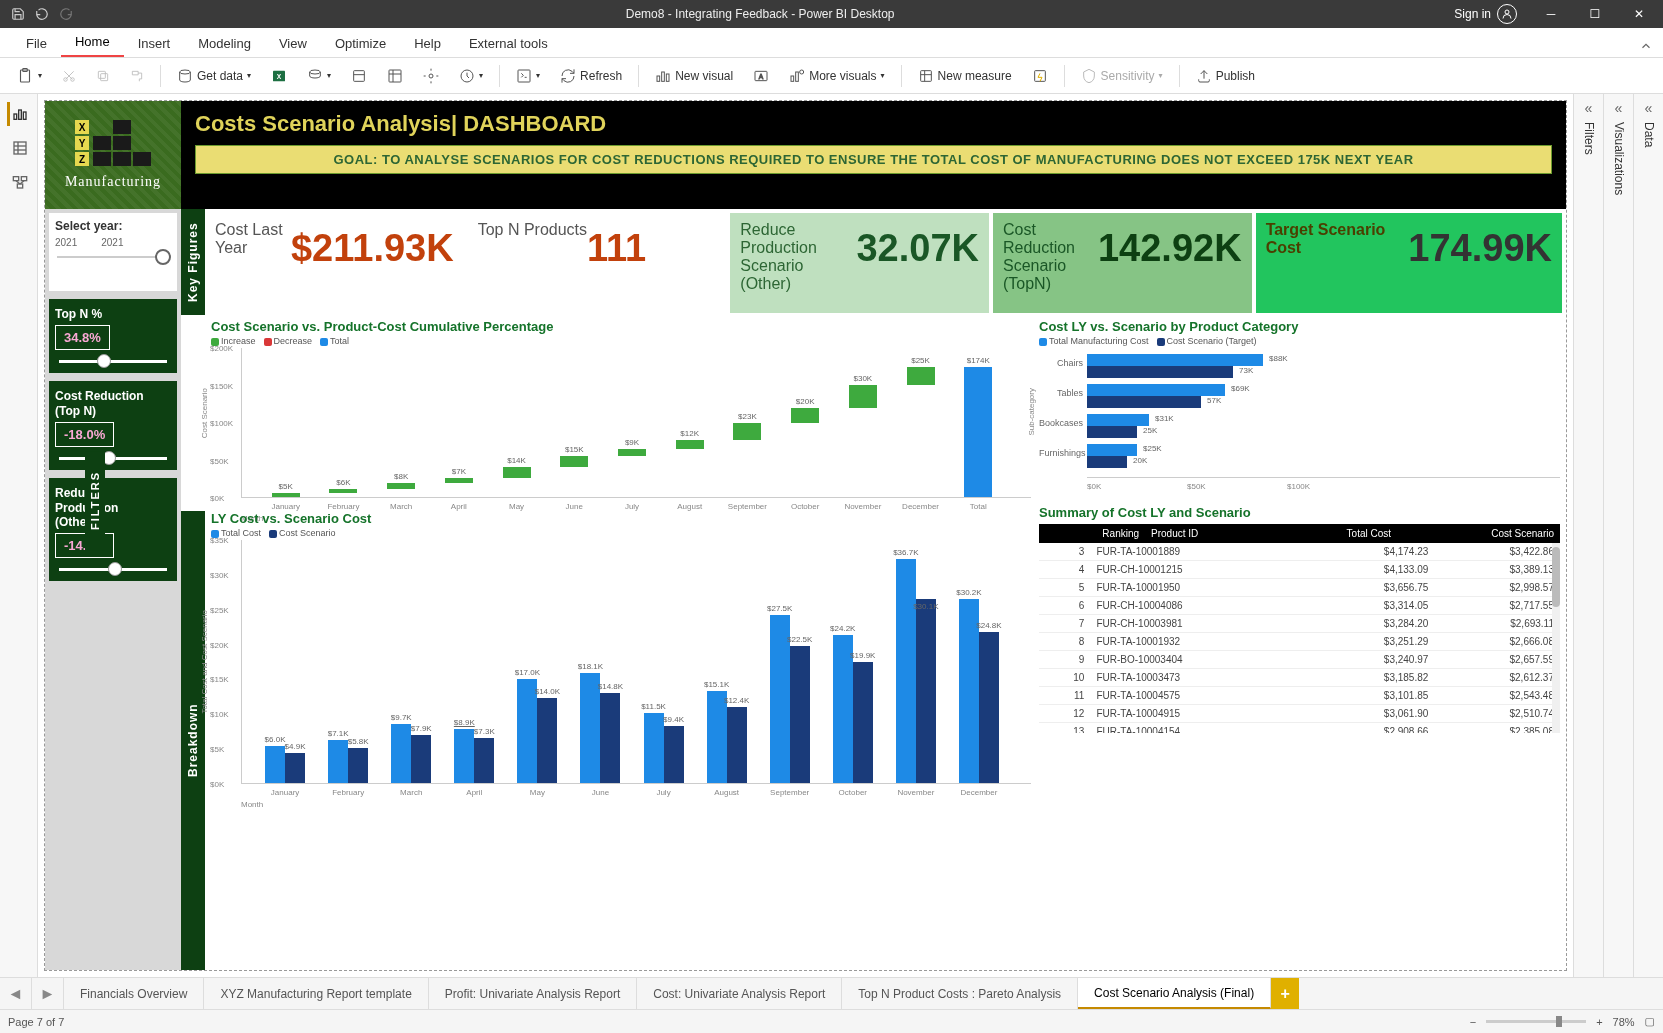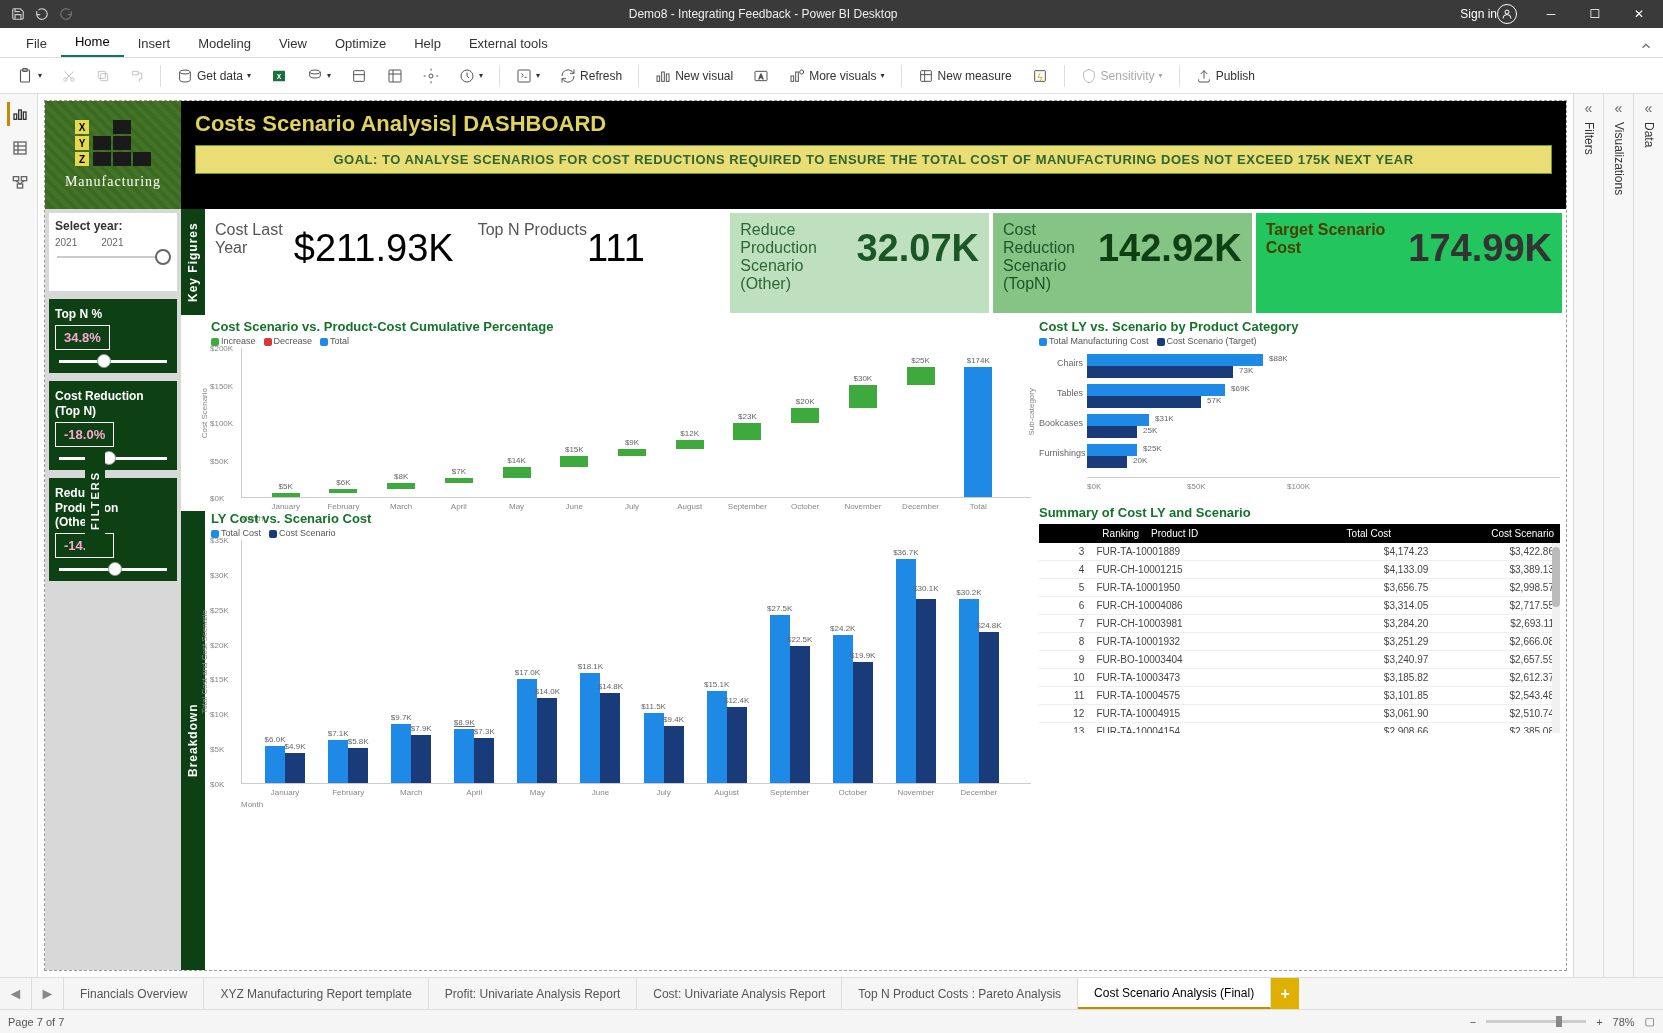--- a/index.html
+++ b/index.html
@@ -5,27 +5,27 @@
   *{box-sizing:border-box;margin:0;padding:0;font-family:'Segoe UI',Arial,sans-serif;}
   body{background:#f3f3f3;overflow:hidden;width:1663px;height:1033px;}
   
   
   .titlebar{height:28px;background:#3a3a3a;color:#fff;display:flex;align-items:center;font-size:12px;}
   .titlebar-left{display:flex;align-items:center;gap:4px;padding-left:8px;}
   .titlebar-left .tb-icon{width:20px;height:20px;display:flex;align-items:center;justify-content:center;color:#ccc;}
   .titlebar-center{flex:1;text-align:center;color:#eee;}
   .titlebar-right{display:flex;align-items:center;gap:4px;padding-right:4px;}
   .titlebar-right .win-btn{width:40px;height:28px;display:flex;align-items:center;justify-content:center;color:#fff;}
-  .signin{display:flex;align-items:center;padding:0 10px;font-size:12px;}
+  .signin{display:flex;align-items:center;gap:6px;padding:0 10px;font-size:12px;}
   .signin .avatar{width:20px;height:20px;border-radius:50%;border:1px solid #fff;display:flex;align-items:center;justify-content:center;}
   
   
   .ribbon-tabs{height:30px;background:#fff;border-bottom:1px solid #ddd;display:flex;align-items:flex-end;padding-left:12px;gap:0;}
   .ribbon-tab{padding:6px 14px;font-size:13px;color:#333;cursor:pointer;}
-  .ribbon-tab.active{border-bottom:2px solid #0f766e;color:#000;font-weight:500;}
+  .ribbon-tab.active{border-bottom:2px solid #ef4444;color:#000;font-weight:500;}
   .ribbon-tab.file{font-weight:400;}
   .ribbon-spacer{flex:1;}
   .ribbon-collapse{padding:4px 10px;color:#666;}
   
   
   .ribbon-toolbar{height:36px;background:#fff;border-bottom:1px solid #ddd;display:flex;align-items:center;padding:0 8px;gap:4px;}
   .rt-btn{display:flex;align-items:center;gap:4px;padding:4px 8px;font-size:12px;color:#333;border-radius:3px;}
   .rt-sep{width:1px;height:22px;background:#ddd;margin:0 4px;}
   .rt-btn.disabled{color:#aaa;}
   
@@ -73,21 +73,21 @@
   
   
   .sec-label{position:absolute;width:24px;background:#0d4012;color:#fff;font-size:12px;font-weight:bold;writing-mode:vertical-rl;transform:rotate(180deg);display:flex;align-items:center;justify-content:center;letter-spacing:1px;}
   .sec-label.kf{left:136px;top:108px;height:106px;}
   .sec-label.bd{left:136px;top:410px;bottom:0;height:auto;}
   
   
   .kpi-row{position:absolute;left:160px;top:112px;right:4px;height:100px;display:flex;gap:4px;}
   .kpi{flex:1;padding:8px 10px;display:flex;flex-direction:row;}
   .kpi-title{font-size:16px;color:#555;font-weight:400;}
-  .kpi-val{font-size:38px;font-weight:400;color:#000000;text-align:center;margin-top:6px;}
+  .kpi-val{font-size:38px;font-weight:700;color:#c2410c;text-align:center;margin-top:6px;}
   .kpi.green-l{background:#bfe0bf;}
   .kpi.green-l .kpi-title{color:#2d6634;}
   .kpi.green-l .kpi-val{color:#1a5726;font-weight:600;}
   .kpi.green-d{background:#86c485;}
   .kpi.green-d .kpi-title{color:#1a5726;}
   .kpi.green-d .kpi-val{color:#0d4012;font-weight:600;}
   .kpi.yellow{background:#22c55e;}
   .kpi.yellow .kpi-title{color:#4b3f00;font-weight:600;}
   .kpi.yellow .kpi-val{color:#333;font-weight:600;}
   
@@ -606,21 +606,21 @@
           <div class="bar-lbl" style="left: 557.692px; bottom: 139.25px;">$22.5K</div>
           <div class="x-lbl" style="left: 547.692px;">September</div>
           <div class="bar" style="background: rgb(30, 138, 230); left: 590.769px; width: 20px; height: 147.62px;"></div>
           <div class="bar-lbl" style="left: 600.769px; bottom: 149.62px;">$24.2K</div>
           <div class="bar" style="background: rgb(26, 59, 122); left: 610.769px; width: 20px; height: 121.39px;"></div>
           <div class="bar-lbl" style="left: 620.769px; bottom: 123.39px;">$19.9K</div>
           <div class="x-lbl" style="left: 610.769px;">October</div>
           <div class="bar" style="background: rgb(30, 138, 230); left: 653.846px; width: 20px; height: 223.87px;"></div>
           <div class="bar-lbl" style="left: 663.846px; bottom: 225.87px;">$36.7K</div>
           <div class="bar" style="background: rgb(26, 59, 122); left: 673.846px; width: 20px; height: 183.61px;"></div>
-          <div class="bar-lbl" style="left: 683.846px; bottom: 190px;">$30.1K</div>
+          <div class="bar-lbl" style="left: 683.846px; bottom: 172px;">$30.1K</div>
           <div class="x-lbl" style="left: 673.846px;">November</div>
           <div class="bar" style="background: rgb(30, 138, 230); left: 716.923px; width: 20px; height: 184.22px;"></div>
           <div class="bar-lbl" style="left: 726.923px; bottom: 186.22px;">$30.2K</div>
           <div class="bar" style="background: rgb(26, 59, 122); left: 736.923px; width: 20px; height: 151.28px;"></div>
           <div class="bar-lbl" style="left: 746.923px; bottom: 153.28px;">$24.8K</div>
           <div class="x-lbl" style="left: 736.923px;">December</div>
         </div>
     <div class="axis-title" style="text-align:center;margin-left:30px;">Month</div>
   </div>
 

